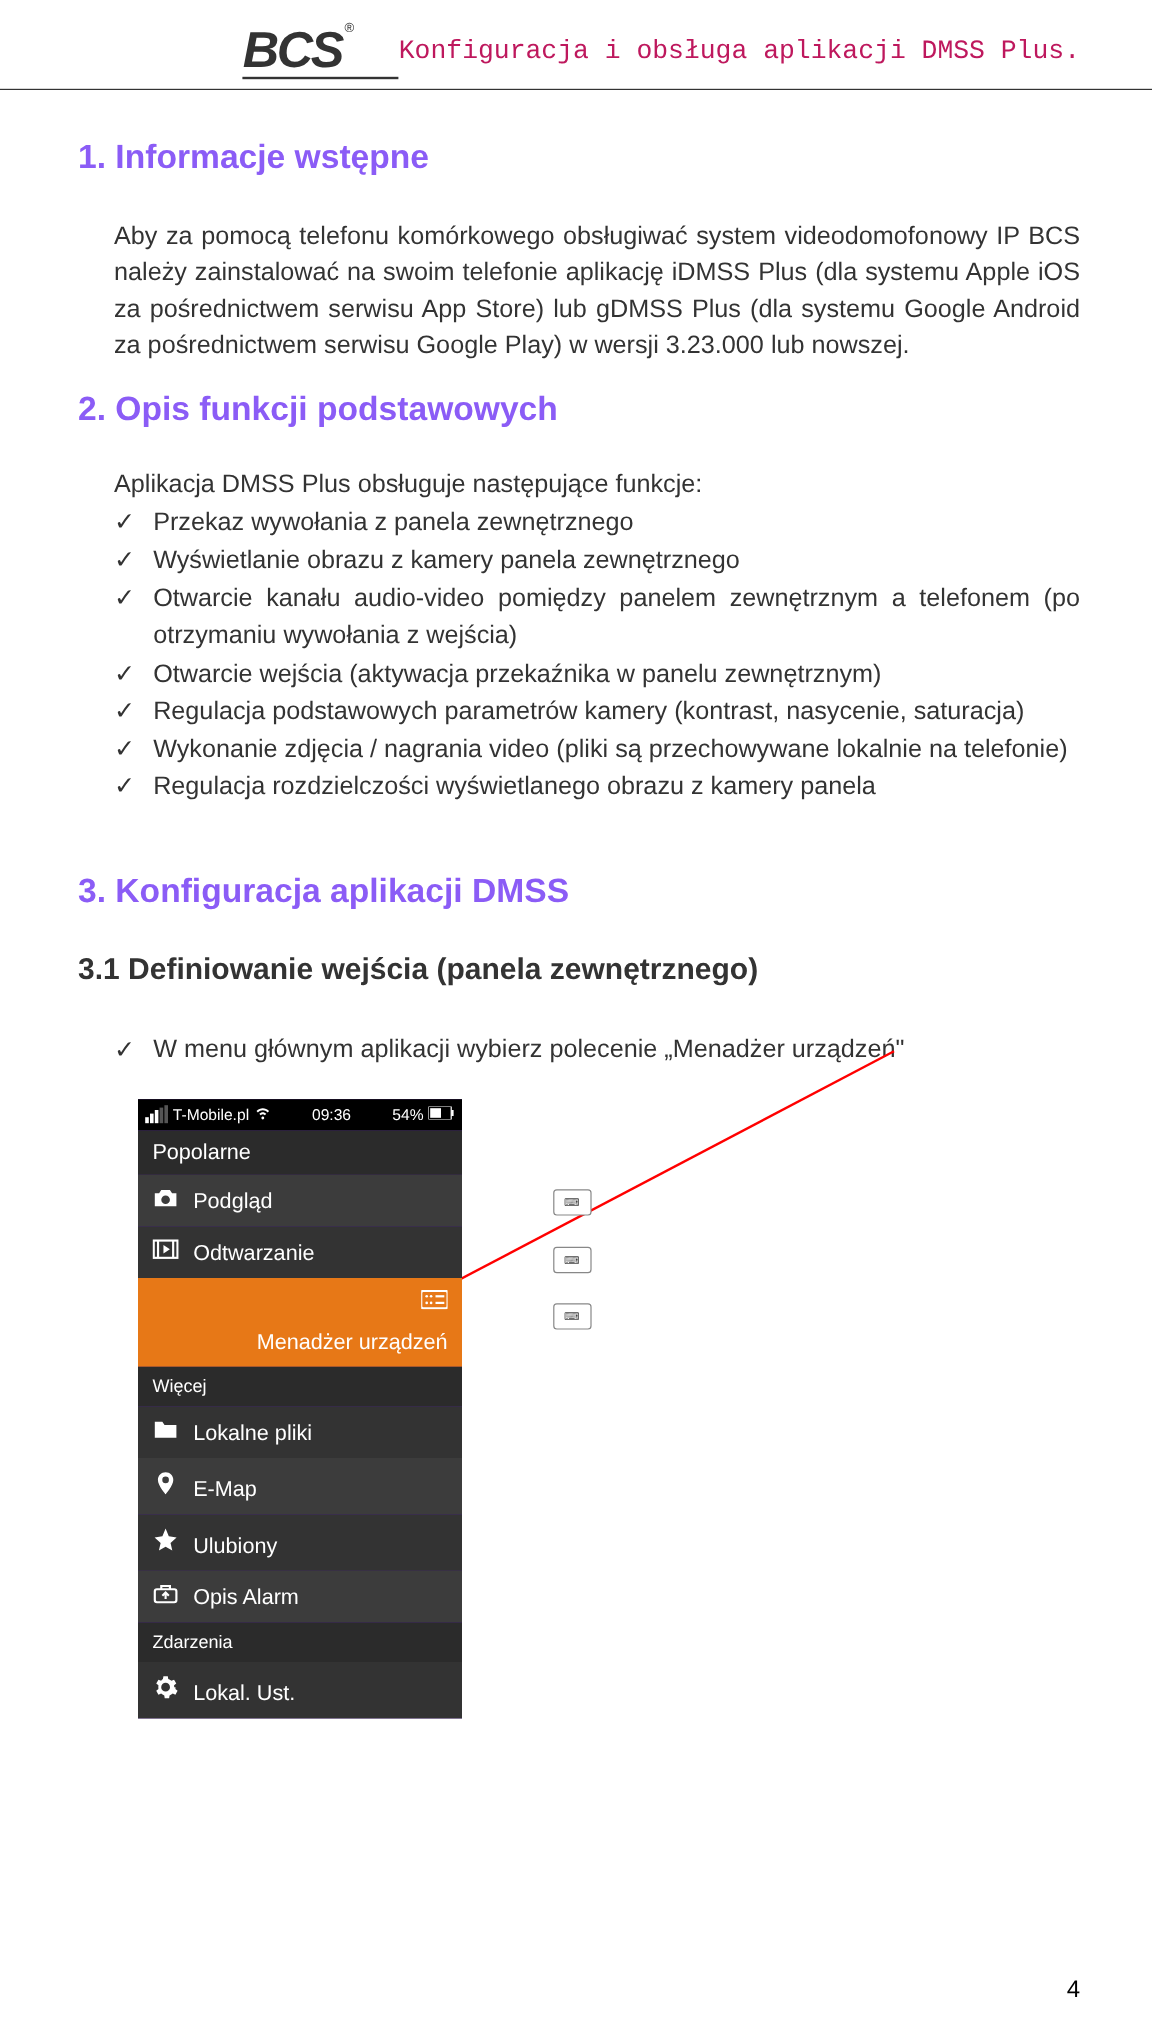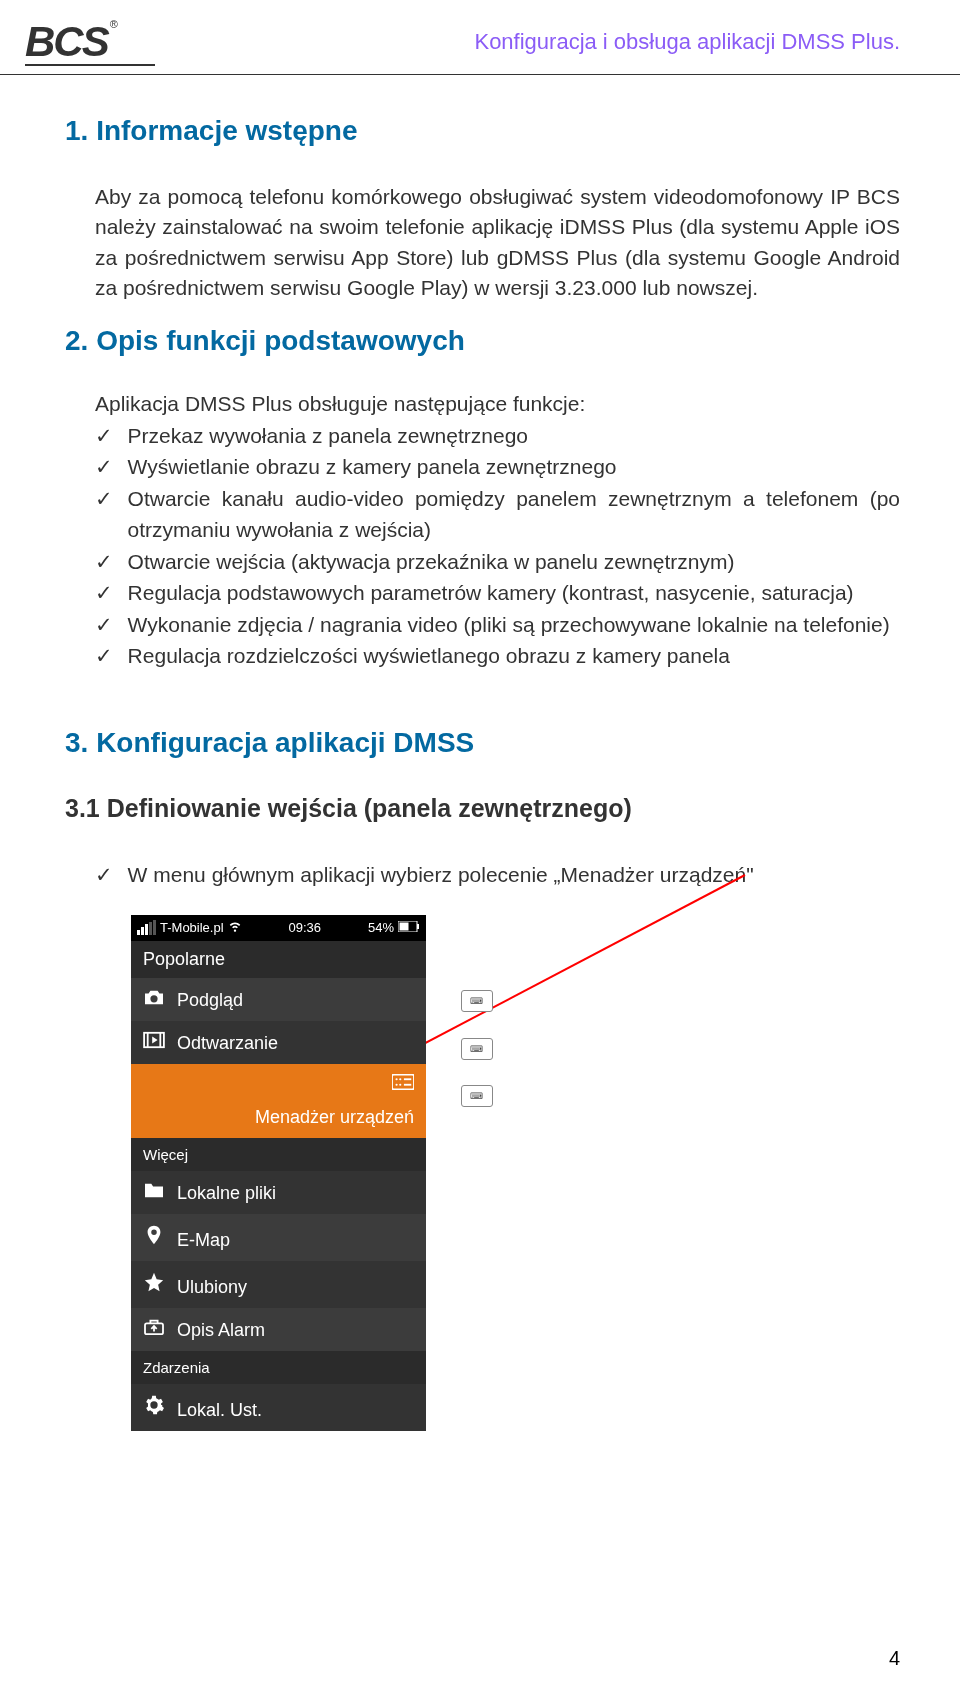--- a/index.html
+++ b/index.html
@@ -5,52 +5,52 @@
     * { margin: 0; padding: 0; box-sizing: border-box; }
     body {
       width: 960px;
       height: 1685px;
       font-family: Arial, sans-serif;
       background: #fff;
       position: relative;
     }
     .page-header {
       display: flex;
-      justify-content: space-between;
+      justify-content: flex-end;
       align-items: center;
       padding: 18px 60px 8px 25px;
       border-bottom: 1px solid #333;
     }
     .logo-area {
       display: flex;
       align-items: flex-start;
       gap: 2px;
     }
     .logo-text {
       font-weight: bold;
       font-size: 42px;
       font-style: italic;
       letter-spacing: -2px;
       color: #333;
       font-family: Arial Black, Arial, sans-serif;
     }
     .trademark { font-size: 11px; color: #333; margin-top: 0px; }
     .logo-underline { width: 130px; height: 2px; background:#333; margin-top:-2px;}
-    .doc-title { font-size: 22px; color: #8b5cf6; }
+    .doc-title { font-size: 22px; color: #be185d; font-family: Liberation Mono, monospace; }
     .content { padding: 40px 60px 0 65px; font-size: 21px; color: #333; }
-    h2.section { font-size: 28px; font-weight: bold; color: #0369a1; margin-bottom: 35px; }
+    h2.section { font-size: 28px; font-weight: bold; color: #8b5cf6; margin-bottom: 35px; }
     .para { text-align: justify; line-height: 1.45; margin-bottom: 21px; }
     .list { margin-left: 30px; margin-bottom: 45px; }
     .list-item { display: flex; align-items: flex-start; line-height: 1.5; }
     .list-item .check { margin-right: 15px; flex: none; }
     .h3 { font-size: 25px; font-weight: bold; margin-bottom: 40px; }
     .sub-item { margin-left: 30px; display: flex; align-items: flex-start; margin-bottom: 28px;}
     .sub-item .check { margin-right: 15px; flex: none; }
     .phone-area { position: relative; width: 340px; margin-left: 50px; }
-    .phone { width: 295px; background: #4c1d95; position:relative;margin-left:16px; }
+    .phone { width: 270px; background: #4c1d95; position:relative; }
     .status-bar { background: #000; color:#fff; height: 26px; display:flex; align-items:center; font-size:13px; padding: 0 6px; justify-content:space-between;}
     .status-bar .left{display:flex;align-items:center;gap:4px;}
     .signal{display:inline-flex;align-items:flex-end;gap:1px;}
     .signal span{width:3px;background:#fff;}
     .signal span:nth-child(1){height:5px;}
     .signal span:nth-child(2){height:8px;}
     .signal span:nth-child(3){height:11px;}
     .signal span:nth-child(4){height:13px;background:#555;}
     .signal span:nth-child(5){height:15px;background:#555;}
     .menu-header { background:#2b2b2b; color:#fff; font-size:18px; padding: 8px 12px; }

